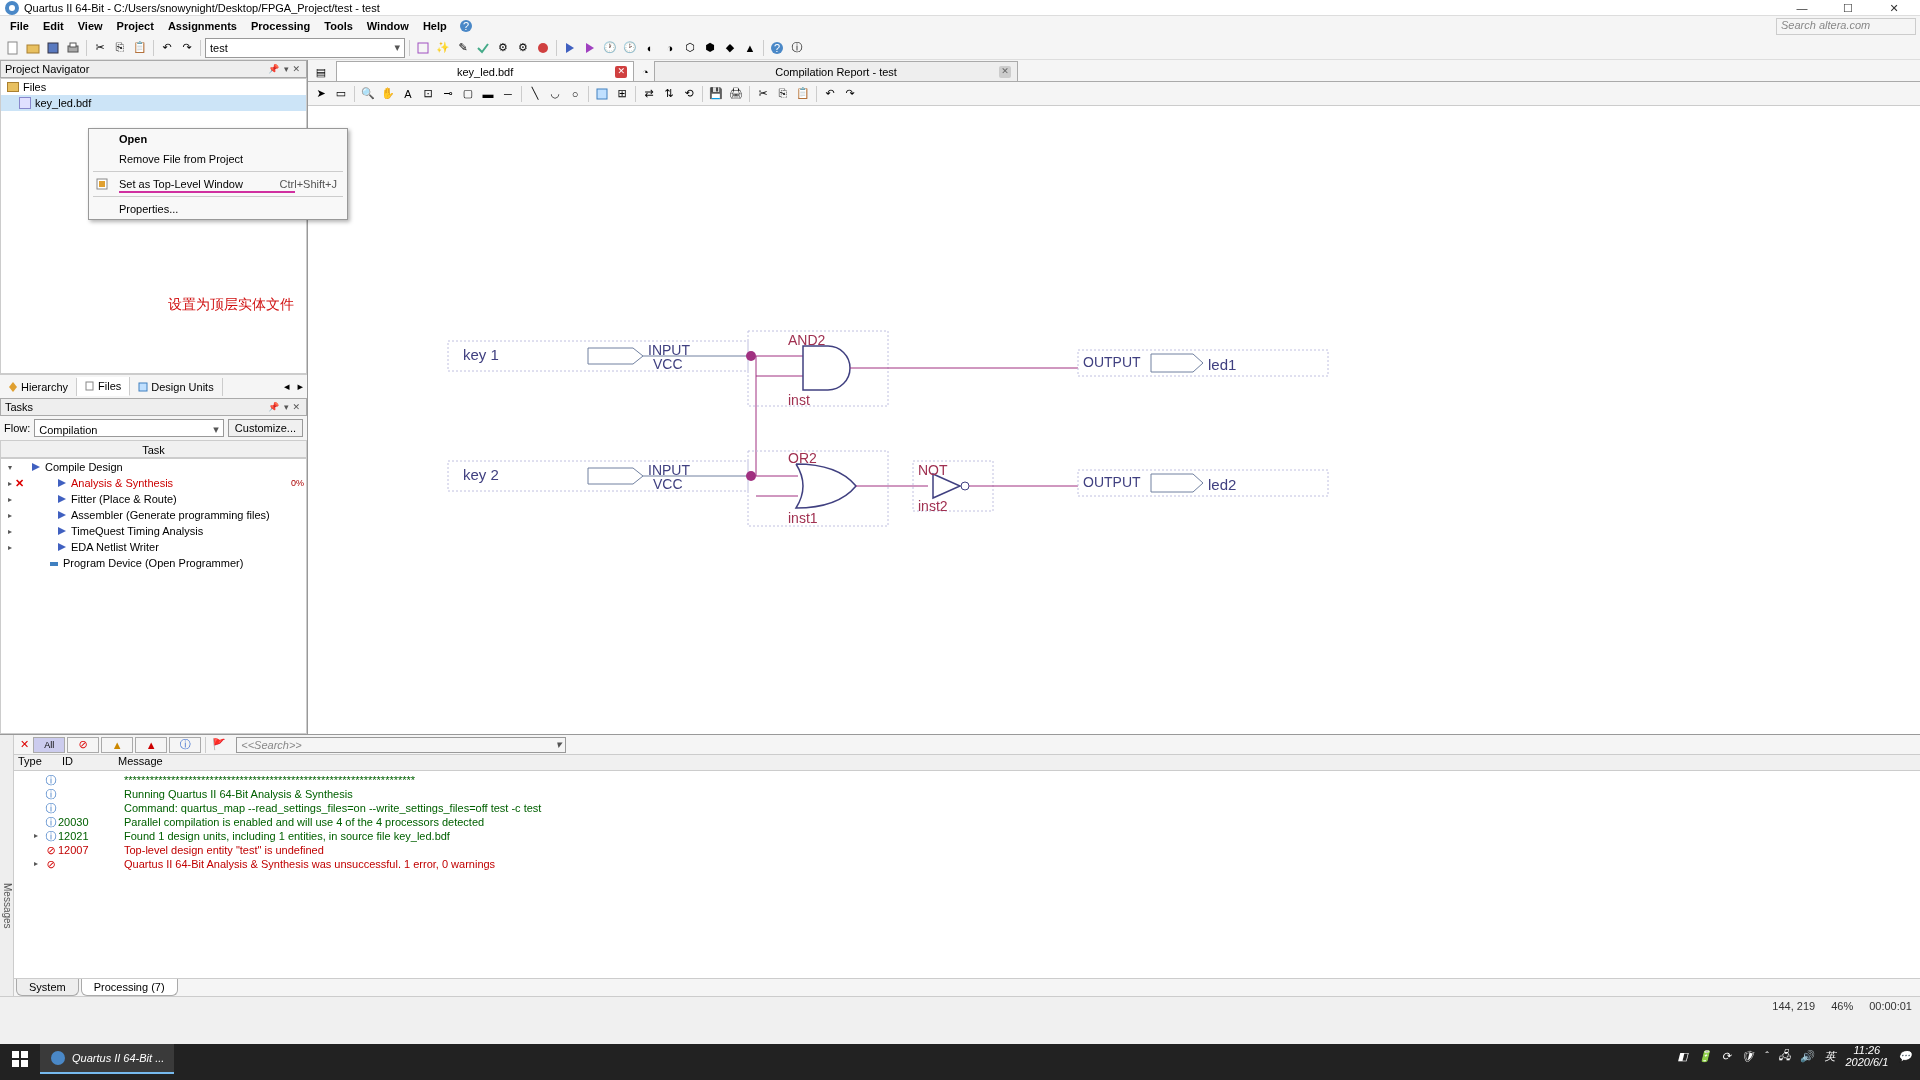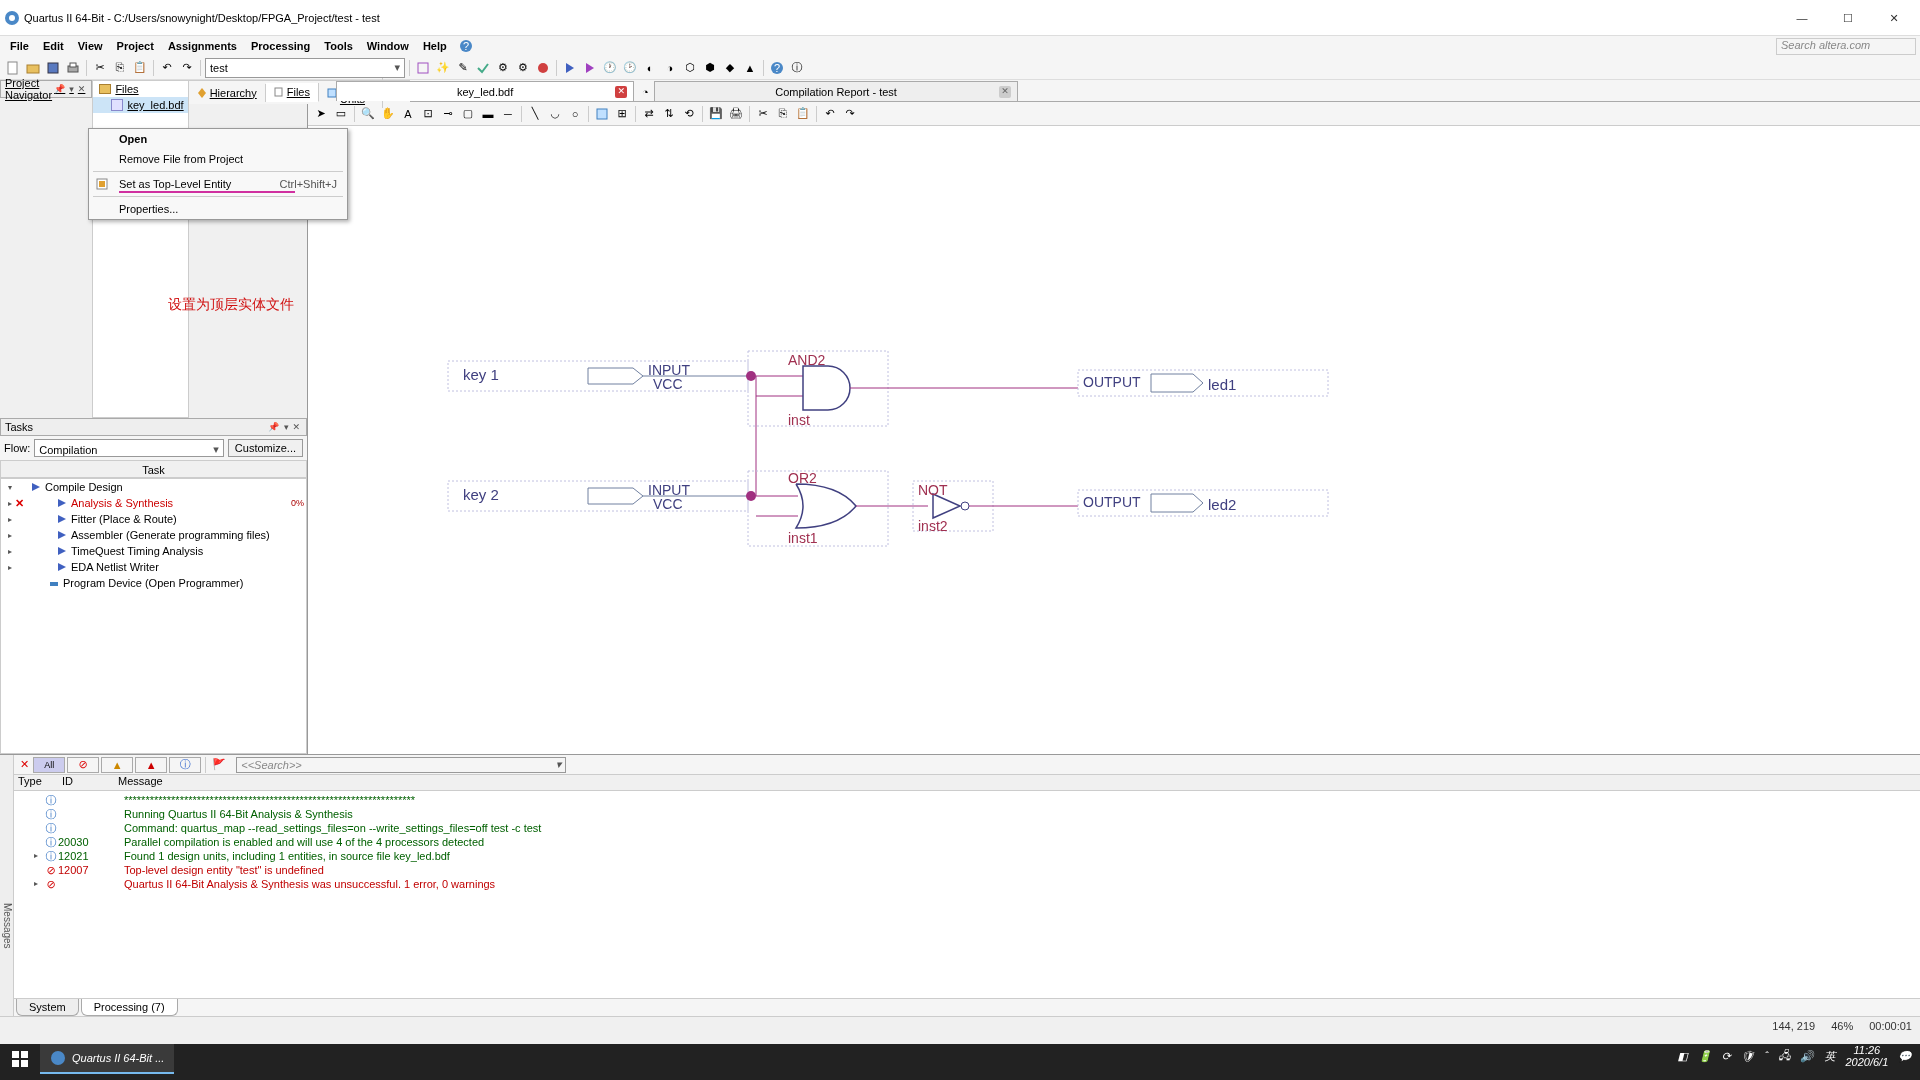--- a/index.html
+++ b/index.html
@@ -1,37 +1,37 @@
 <!DOCTYPE html>
 <html><head>
 <meta charset="utf-8">
 <style>
 * { box-sizing: border-box; margin: 0; padding: 0; font-family: "Segoe UI", Tahoma, sans-serif; font-size: 11px; }
 body { background: #f0f0f0; width: 1920px; height: 1080px; overflow: hidden; position: relative; }
-.titlebar { height: 36px; background: #fff; display: flex; align-items: center; padding: 0 4px; border-bottom: 1px solid #ddd; }
+.titlebar { height: 16px; background: #fff; display: flex; align-items: center; padding: 0 4px; border-bottom: 1px solid #ddd; }
 .titlebar .icon { width: 16px; height: 16px; margin-right: 4px; }
 .titlebar .title { flex: 1; color: #000; }
 .winbtns { display: flex; gap: 2px; }
 .winbtn { width: 44px; height: 20px; text-align: center; line-height: 20px; color: #333; }
 .menubar { height: 20px; background: #f5f5f5; display: flex; align-items: center; padding: 0 4px; gap: 2px; }
 .menuitem { padding: 2px 6px; color: #000; font-weight: bold; }
 .searchbox { margin-left: auto; width: 140px; height: 17px; border: 1px solid #ccc; padding: 0 4px; color: #888; font-style: italic; }
 .toolbar { height: 24px; background: #f5f5f5; display: flex; align-items: center; padding: 0 4px; gap: 2px; border-bottom: 1px solid #ddd; }
 .tbtn { width: 18px; height: 18px; display: inline-flex; align-items: center; justify-content: center; }
 .tsep { width: 1px; height: 16px; background: #ccc; margin: 0 2px; }
 .tselect { width: 200px; height: 20px; border: 1px solid #999; background: #fff; padding: 0 4px; display: flex; align-items: center; }
 .tselect::after { content: "▾"; margin-left: auto; color: #555; }
 
 .main { display: flex; height: 674px; }
 .leftcol { width: 308px; display: flex; flex-direction: column; border-right: 1px solid #999; }
 .panelhdr { height: 18px; background: #eee; border: 1px solid #aaa; display: flex; align-items: center; padding: 0 4px; }
 .panelhdr .txt { flex: 1; }
 .panelctl { font-size: 9px; color: #555; padding: 0 2px; }
 
-.projnav { flex: 0 0 338px; display: flex; flex-direction: row; position: relative; text-decoration: underline; }
+.projnav { flex: 0 0 338px; display: flex; flex-direction: column; position: relative; }
 .filetree { flex: 1; background: #fff; border: 1px solid #ccc; position: relative; }
 .treenode { padding: 2px 4px 2px 18px; display: flex; align-items: center; gap: 4px; }
 .folder-ic { width: 12px; height: 10px; background: #e8c060; border: 1px solid #aa8030; }
 .file-ic { width: 12px; height: 12px; background: #e0e0ff; border: 1px solid #8888cc; }
 .treesel { background: #cce4f7; }
 .navtabs { height: 24px; display: flex; align-items: center; border-top: 1px solid #ccc; background: #f5f5f5; }
 .navtab { padding: 3px 8px; display: flex; align-items: center; gap: 3px; border-right: 1px solid #ccc; }
 .navtab.active { background: #fff; border-bottom: 1px solid #fff; }
 .tabic { width: 10px; height: 10px; }
 
@@ -466,21 +466,21 @@
       <span>Remove File from Project</span>
     </div>
   <div class="ctxsep"></div>
   <div class="ctxitem" style="position:relative">
     <span class="ic">
         <svg width="14" height="14">
           <rect x="2" y="2" width="10" height="10" fill="#fff" stroke="#888"></rect>
           <rect x="4" y="4" width="6" height="6" fill="#e0a030"></rect>
         </svg>
       </span>
-    <span>Set as Top-Level Entity</span>
+    <span>Set as Top-Level Window</span>
     <span class="sc">Ctrl+Shift+J</span>
     <span class="underline-accent"></span>
   </div>
   <div class="ctxsep"></div>
   <div class="ctxitem">
       <span>Properties...</span>
     </div>
 </div>
 
 <div class="messages">

